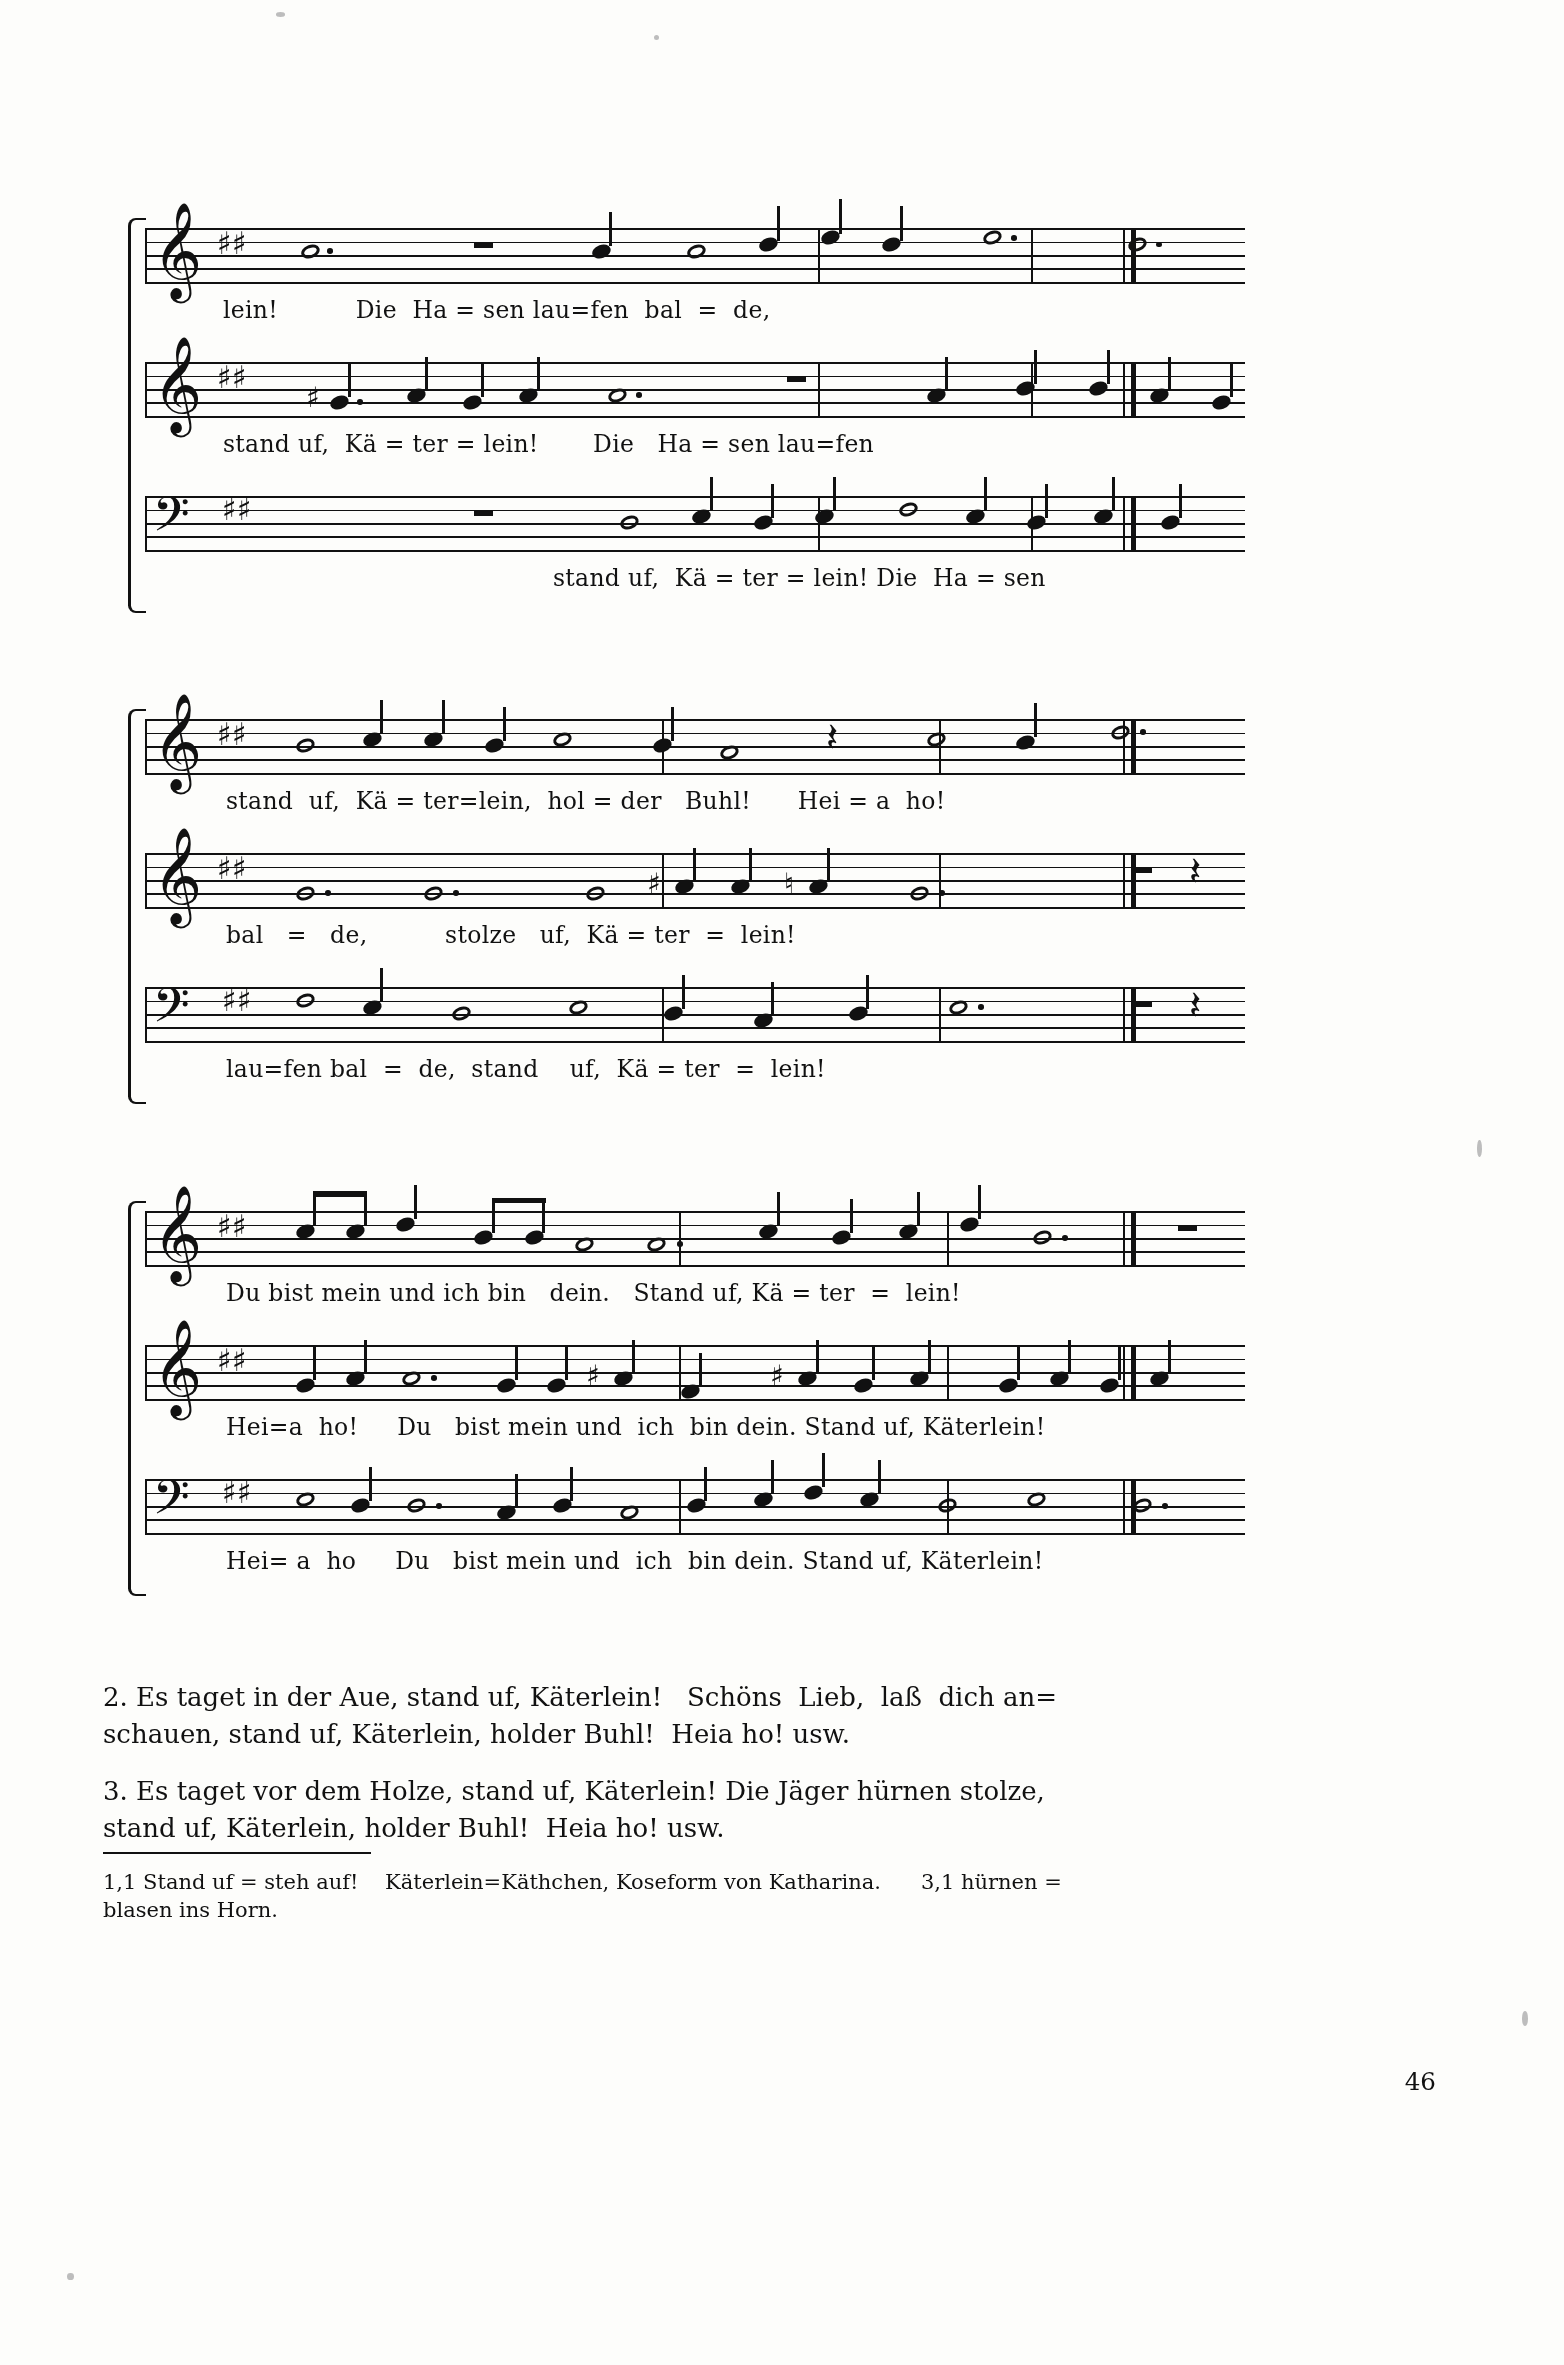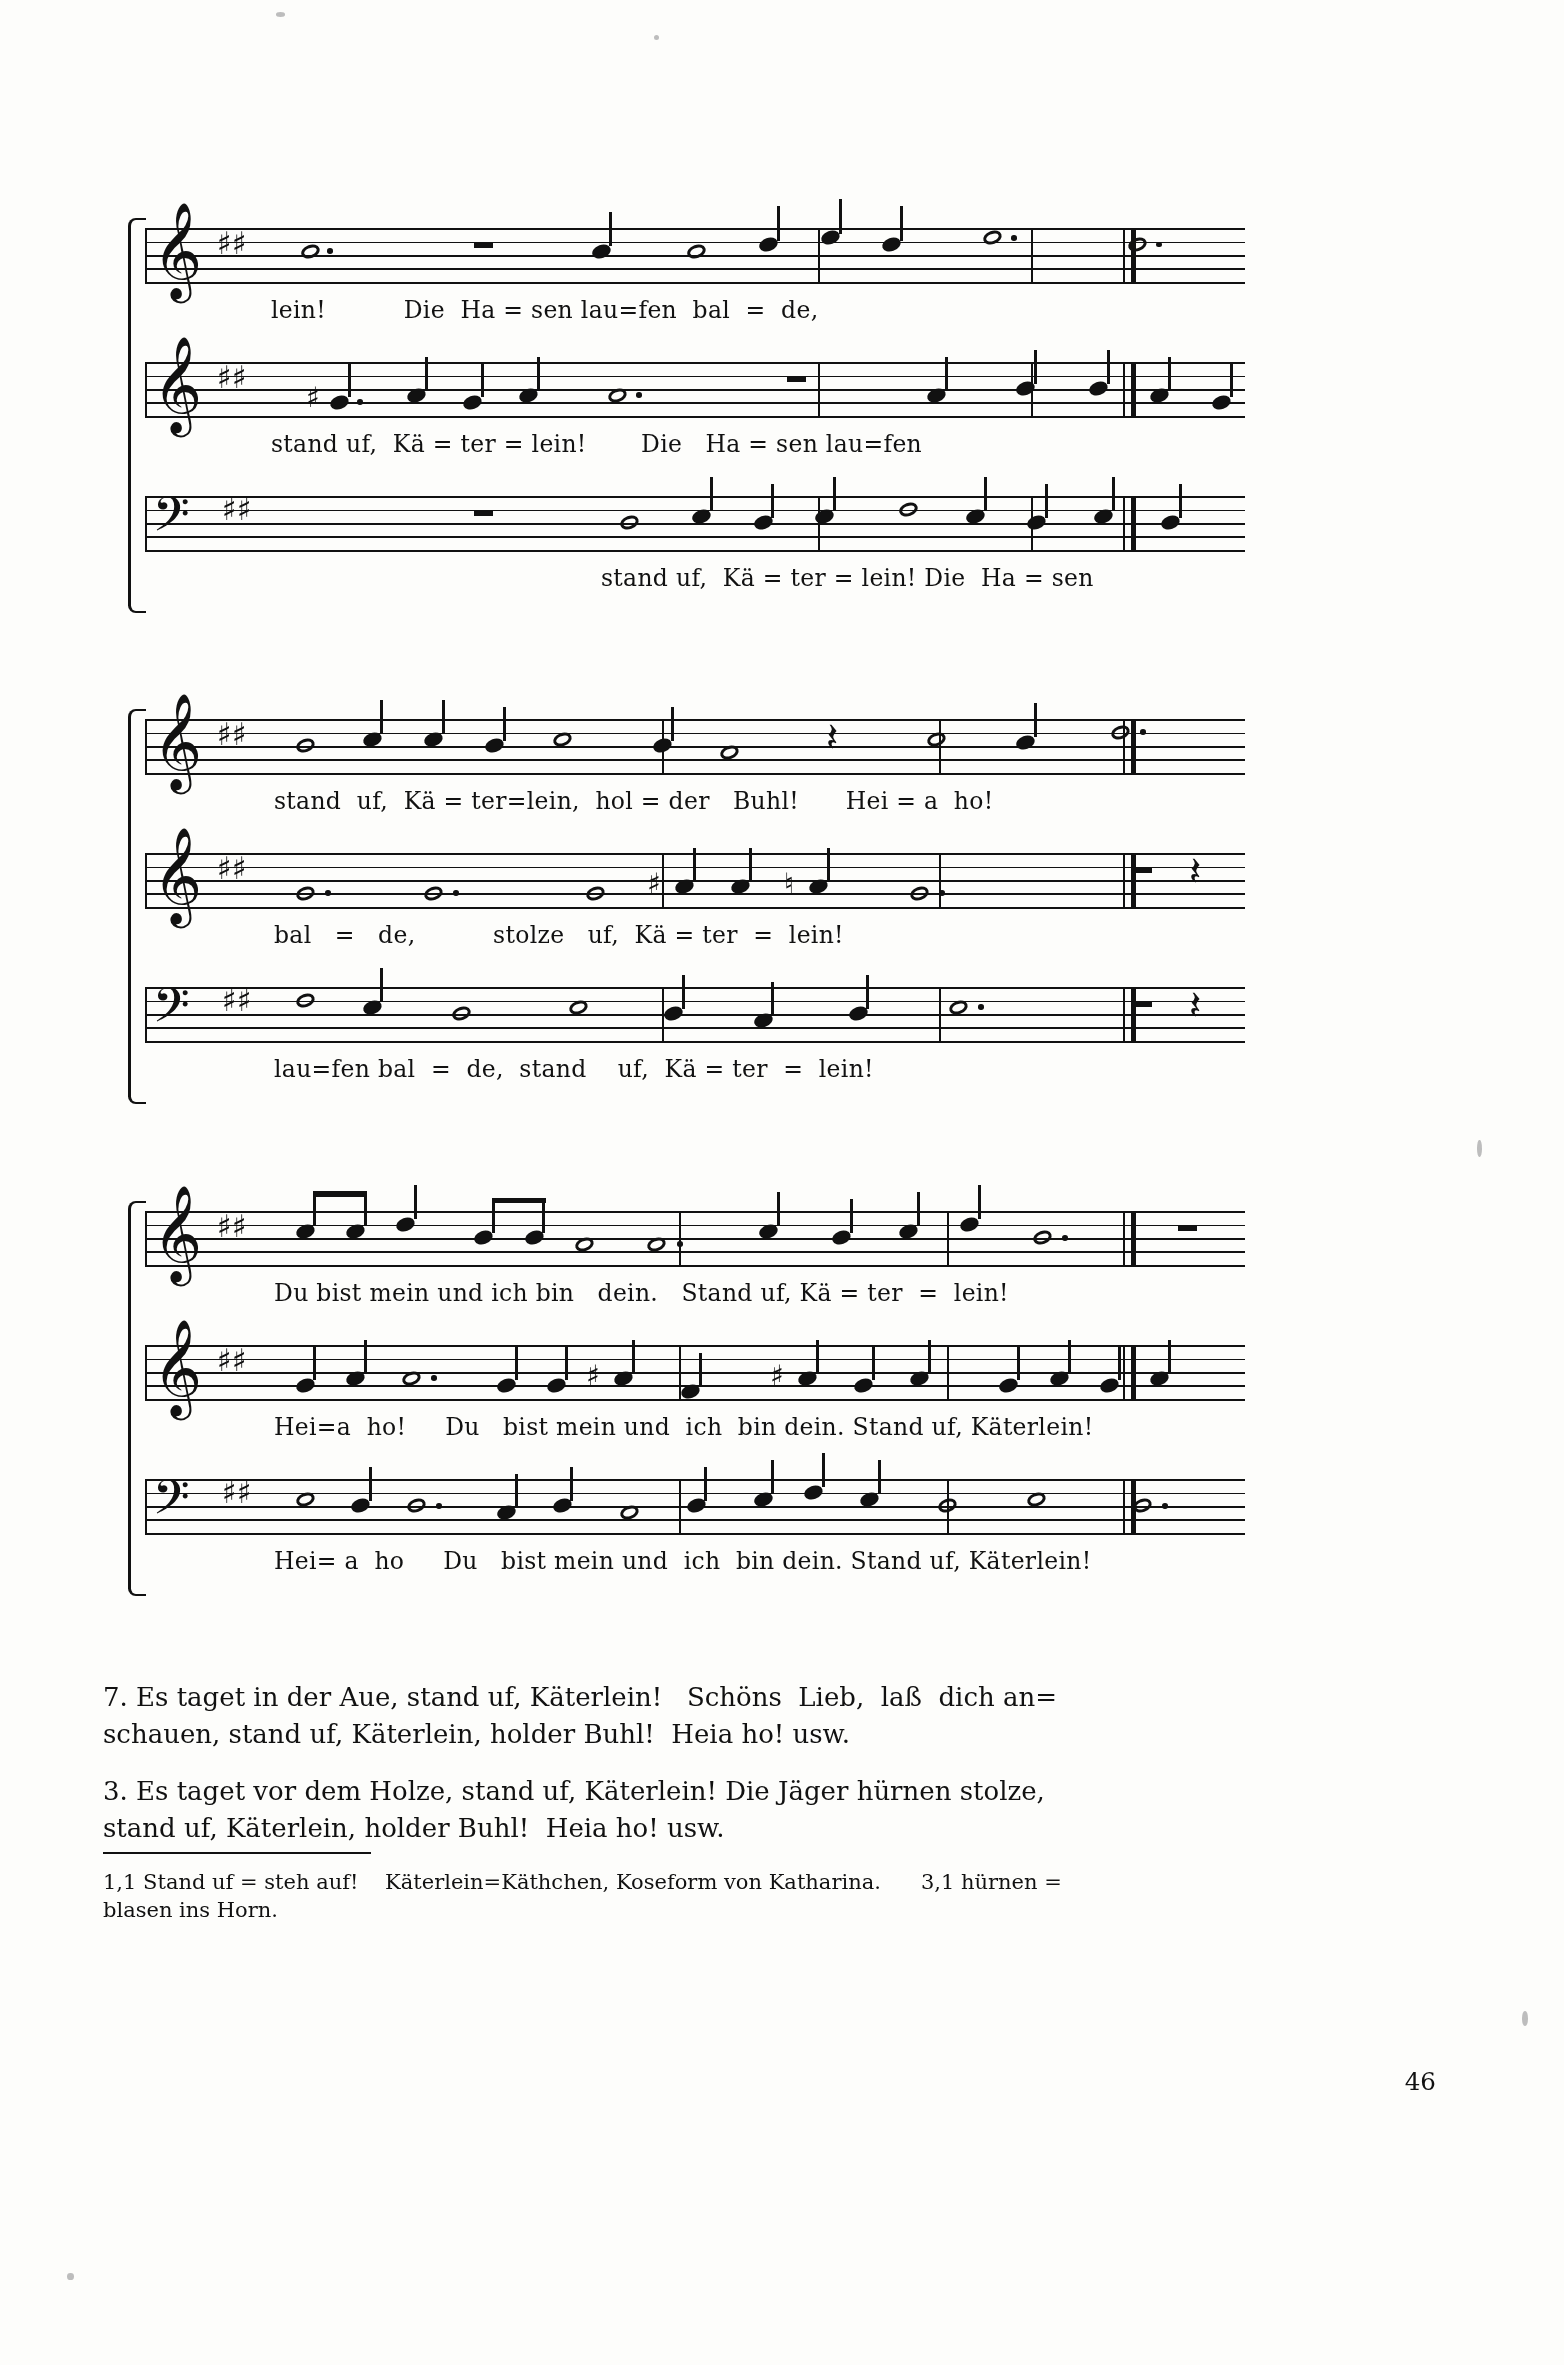--- a/index.html
+++ b/index.html
@@ -147,21 +147,20 @@
     line-height: 1;
   }
 
   .lyric {
     position: absolute;
     font-family: "DejaVu Serif", serif;
     font-size: 23.5px;
     letter-spacing: 0.3px;
     white-space: pre;
     color: #111;
-    margin-left: 48px;
   }
 
   
   .verse {
     position: absolute;
     left: 103px;
     width: 1140px;
     font-size: 26px;
     line-height: 1.42;
     white-space: pre-wrap;
@@ -553,21 +552,21 @@
       <div class="stem" style="left:750px; top:-9px; height:34px;"></div>
       <div class="nh open" style="left:810px; top:30px;"></div>
       <div class="nh open" style="left:899px; top:23.5px;"></div>
       <div class="nh open" style="left:1005px; top:30px;"></div>
       <div class="dot" style="left:1034px; top:34px;"></div>
 
       <div class="lyric" style="left:98px; top:78px;">Hei= a  ho     Du   bist mein und  ich  bin dein. Stand uf, Käterlein!</div>
     </div>
   </div>
 
-  <div class="verse" style="top:1679px;">7. Es taget in der Aue, stand uf, Käterlein!   Schöns  Lieb,  laß  dich an=
+  <div class="verse" style="top:1679px;">2. Es taget in der Aue, stand uf, Käterlein!   Schöns  Lieb,  laß  dich an=
 schauen, stand uf, Käterlein, holder Buhl!  Heia ho! usw.</div>
   <div class="verse" style="top:1773px;">3. Es taget vor dem Holze, stand uf, Käterlein! Die Jäger hürnen stolze,
 stand uf, Käterlein, holder Buhl!  Heia ho! usw.</div>
 
   <div class="rule" style="top:1852px;"></div>
   <div class="notes-block" style="top:1868px;">1,1 Stand uf = steh auf!    Käterlein=Käthchen, Koseform von Katharina.      3,1 hürnen =
 blasen ins Horn.</div>
 
   <div class="pageno" style="top:2067px;">46</div>
 

